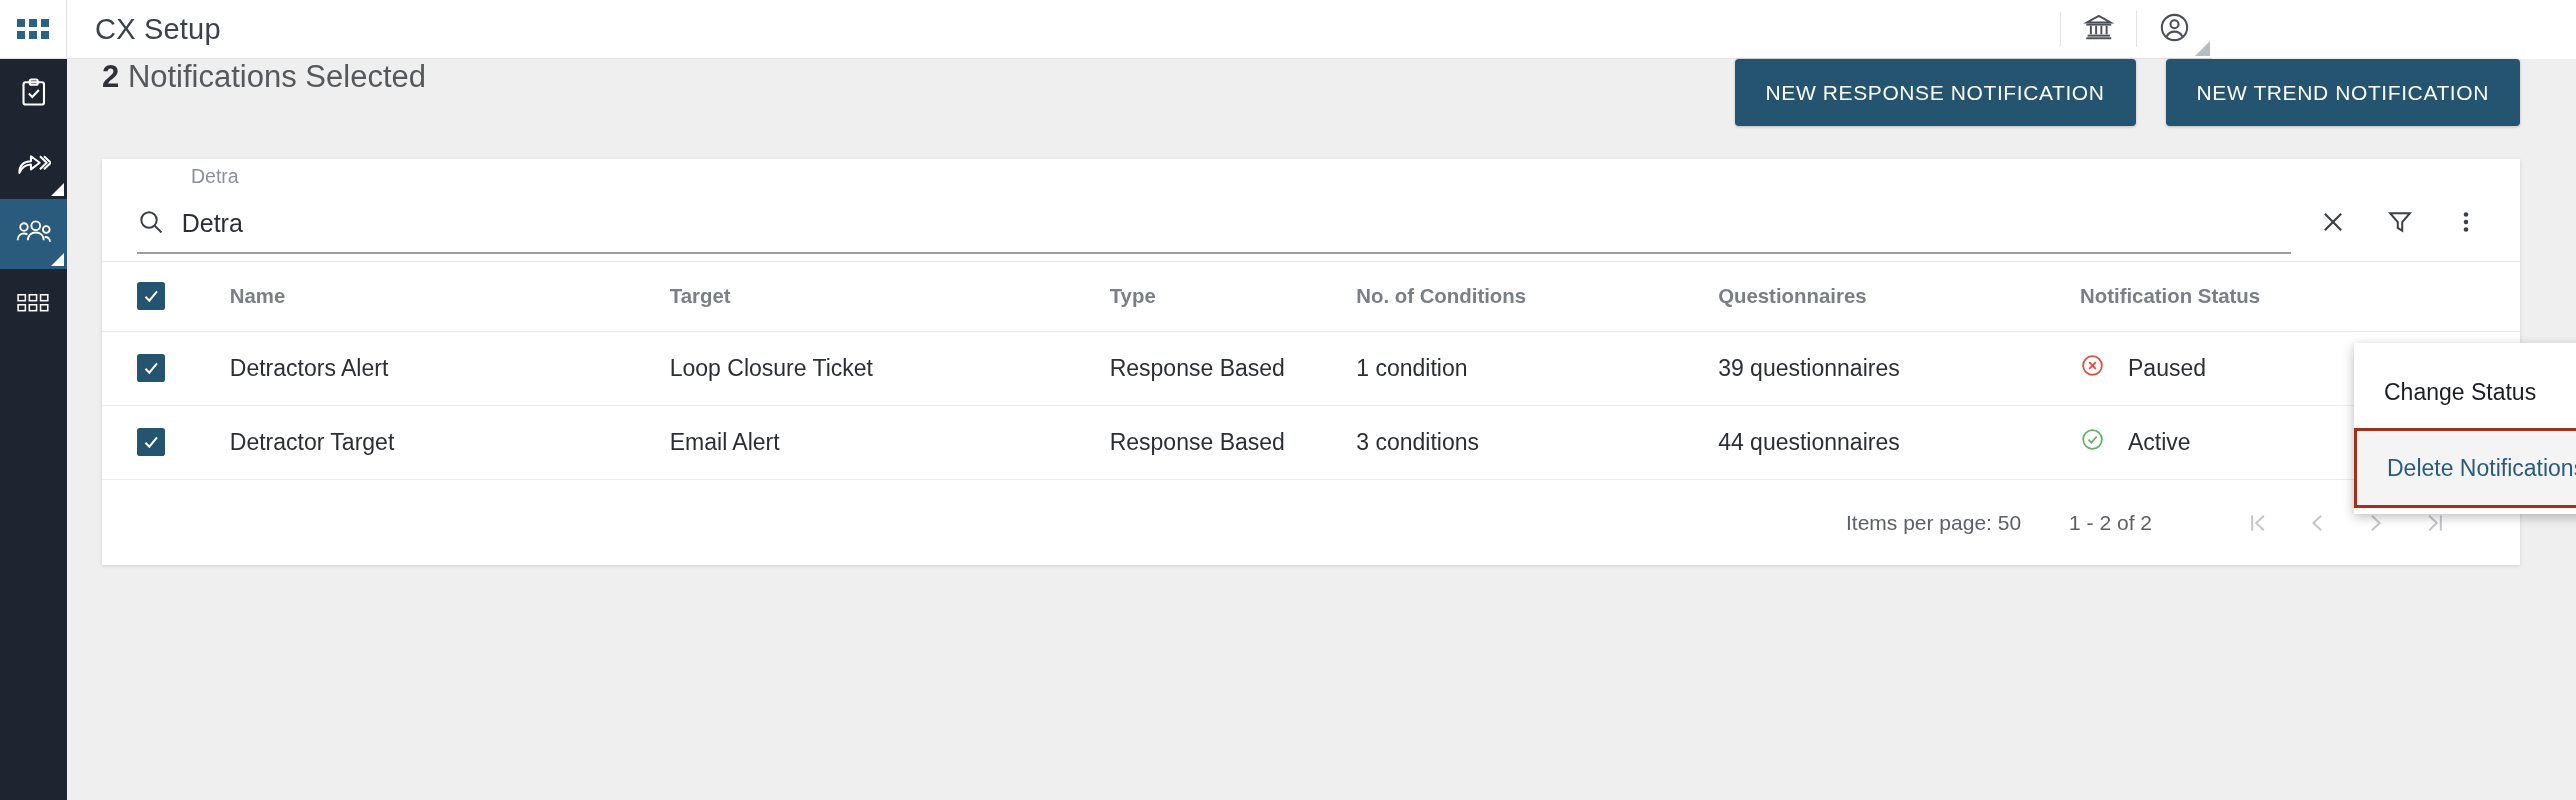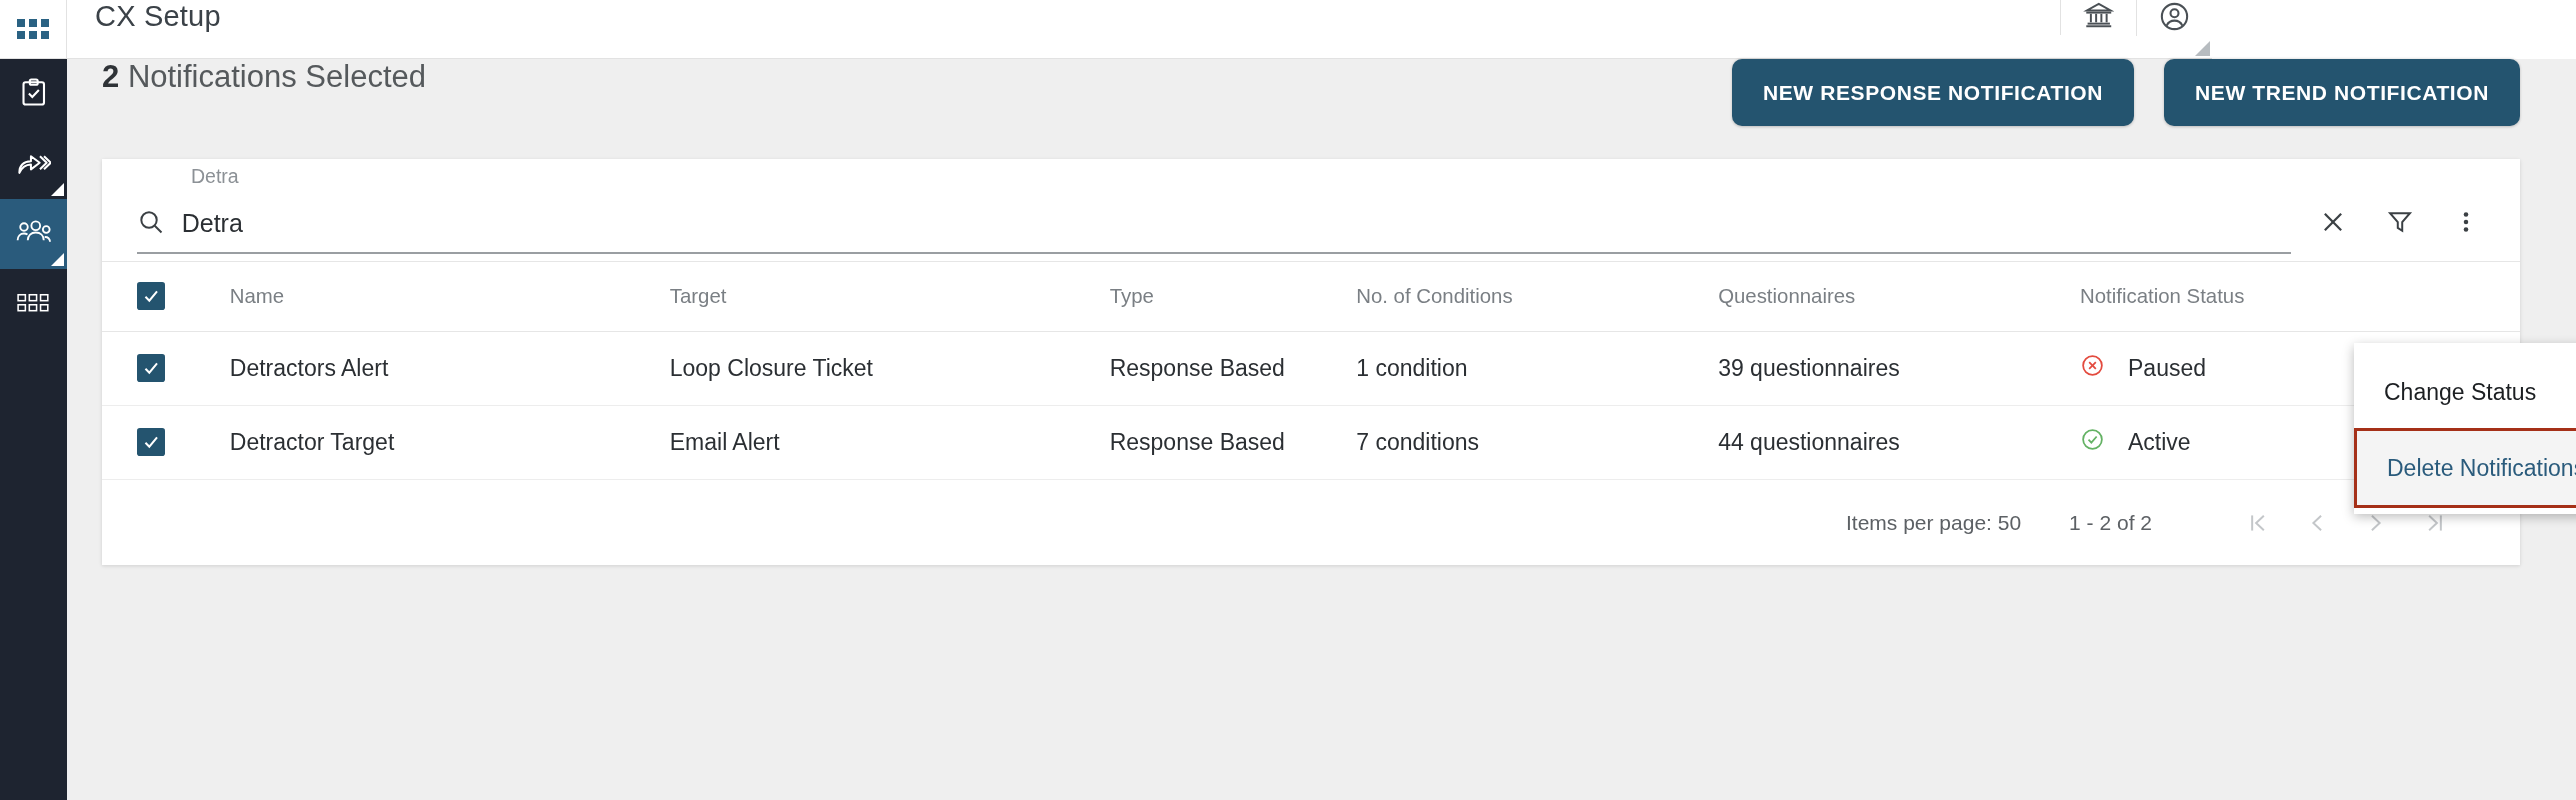--- a/index.html
+++ b/index.html
@@ -8,21 +8,21 @@
     background: #ffffff;
     font-family: "Liberation Sans", sans-serif;
     overflow: hidden;
   }
   .app { position: relative; width: 2576px; height: 801px; background:#fff; }
 
   
   .topbar {
     position: absolute; top: 0; left: 0; width: 2212px; height: 59px;
     background: #ffffff; border-bottom: 0.9px solid #e2e2e2;
-    display: flex; align-items: flex-start;
+    display: flex; align-items: center;
   }
   .waffle-cell {
     width: 67px; height: 58px; display: flex; align-items: center; justify-content: center;
     border-right: 0.9px solid #e2e2e2; cursor: pointer;
   }
   .waffle { display: grid; grid-template-columns: repeat(3, 8.3px); grid-gap: 3.7px; }
   .waffle i { width: 8.3px; height: 8.3px; background: #2a6283; display: block; }
   .app-title {
     display: flex; align-items: center; padding-left: 28px;
     font-size: 29px; color: #3b4248; font-weight: 400; letter-spacing: 0.2px;
@@ -61,24 +61,24 @@
   }
 
   .page-head {
     position: relative; height: 100px; padding: 0 56px 0 35px;
     display: flex; align-items: flex-start; justify-content: space-between;
   }
   .page-title { font-size: 31px; color: #55595c; font-weight: 400; }
   .page-title b { color: #2f3337; font-weight: 700; }
   .head-actions { display: flex; gap: 30px; }
   .btn-primary {
-    background: #24546f; color: #ffffff; border: none; border-radius: 10px;
+    background: #24546f; color: #ffffff; border: none; border-radius: 4px;
     height: 67px; padding: 0 31px;
     font-family: "Liberation Sans", sans-serif;
-    font-size: 21px; font-weight: 700; letter-spacing: 0.6px;
+    font-size: 21px; font-weight: 400; letter-spacing: 0.6px;
     cursor: pointer; white-space: nowrap;
     box-shadow: 0 0.9px 2.8px rgba(0,0,0,.22);
   }
 
   
   .card {
     position: relative; margin: 0 56px 0 35px;
     width: 2418px; background: #ffffff;
     box-shadow: 0 0.9px 3.7px rgba(0,0,0,.13);
   }
@@ -100,21 +100,21 @@
   }
   .search-underline {
     position: absolute; left: 0; right: 0; bottom: 7.4px; height: 1.9px; background: #9a9ea2;
   }
   .search-tools { display: flex; align-items: center; gap: 39px; padding: 0 5.6px 22px 28px; }
   .tool-btn { cursor: pointer; display: flex; align-items: center; justify-content: center; }
 
   
   table.grid { width: 100%; border-collapse: collapse; table-layout: fixed; }
   table.grid th {
-    text-align: left; font-size: 20.4px; color: #7a7f84; font-weight: 400;
+    text-align: left; font-size: 20.4px; color: #7a7f84; font-weight: 700;
     height: 70px; padding: 0; border-top: 0.9px solid #e6e6e6; border-bottom: 0.9px solid #e6e6e6;
   }
   table.grid td {
     font-size: 23px; color: #2b2f33; height: 74px; padding: 0;
     border-bottom: 0.9px solid #ededed;
   }
   .col-chk   { width: 113px; padding-left: 35px !important; }
   .col-name  { width: 389px; }
   .col-target{ width: 389px; }
   .col-type  { width: 218px; }
@@ -359,21 +359,21 @@
             <td class="col-chk">
               <span class="chkbox">
                 <svg width="18.5" height="18.5" viewBox="0 0 24 24" fill="none" stroke="#ffffff" stroke-width="2.6">
                   <path d="M4.5 12.6l5 5.2 10-12"></path>
                 </svg>
               </span>
             </td>
             <td>Detractor Target</td>
             <td>Email Alert</td>
             <td>Response Based</td>
-            <td>7 conditions</td>
+            <td>3 conditions</td>
             <td>44 questionnaires</td>
             <td>
               <span class="status-cell">
                 <span>
                   <svg width="25" height="25" viewBox="0 0 24 24" fill="none" stroke="#64b264" stroke-width="1.7">
                     <circle cx="12" cy="12" r="9"></circle>
                     <path d="M8.2 12.2l2.7 2.8 5.1-5.9"></path>
                   </svg>
                 </span>
                 <span>Active</span>

